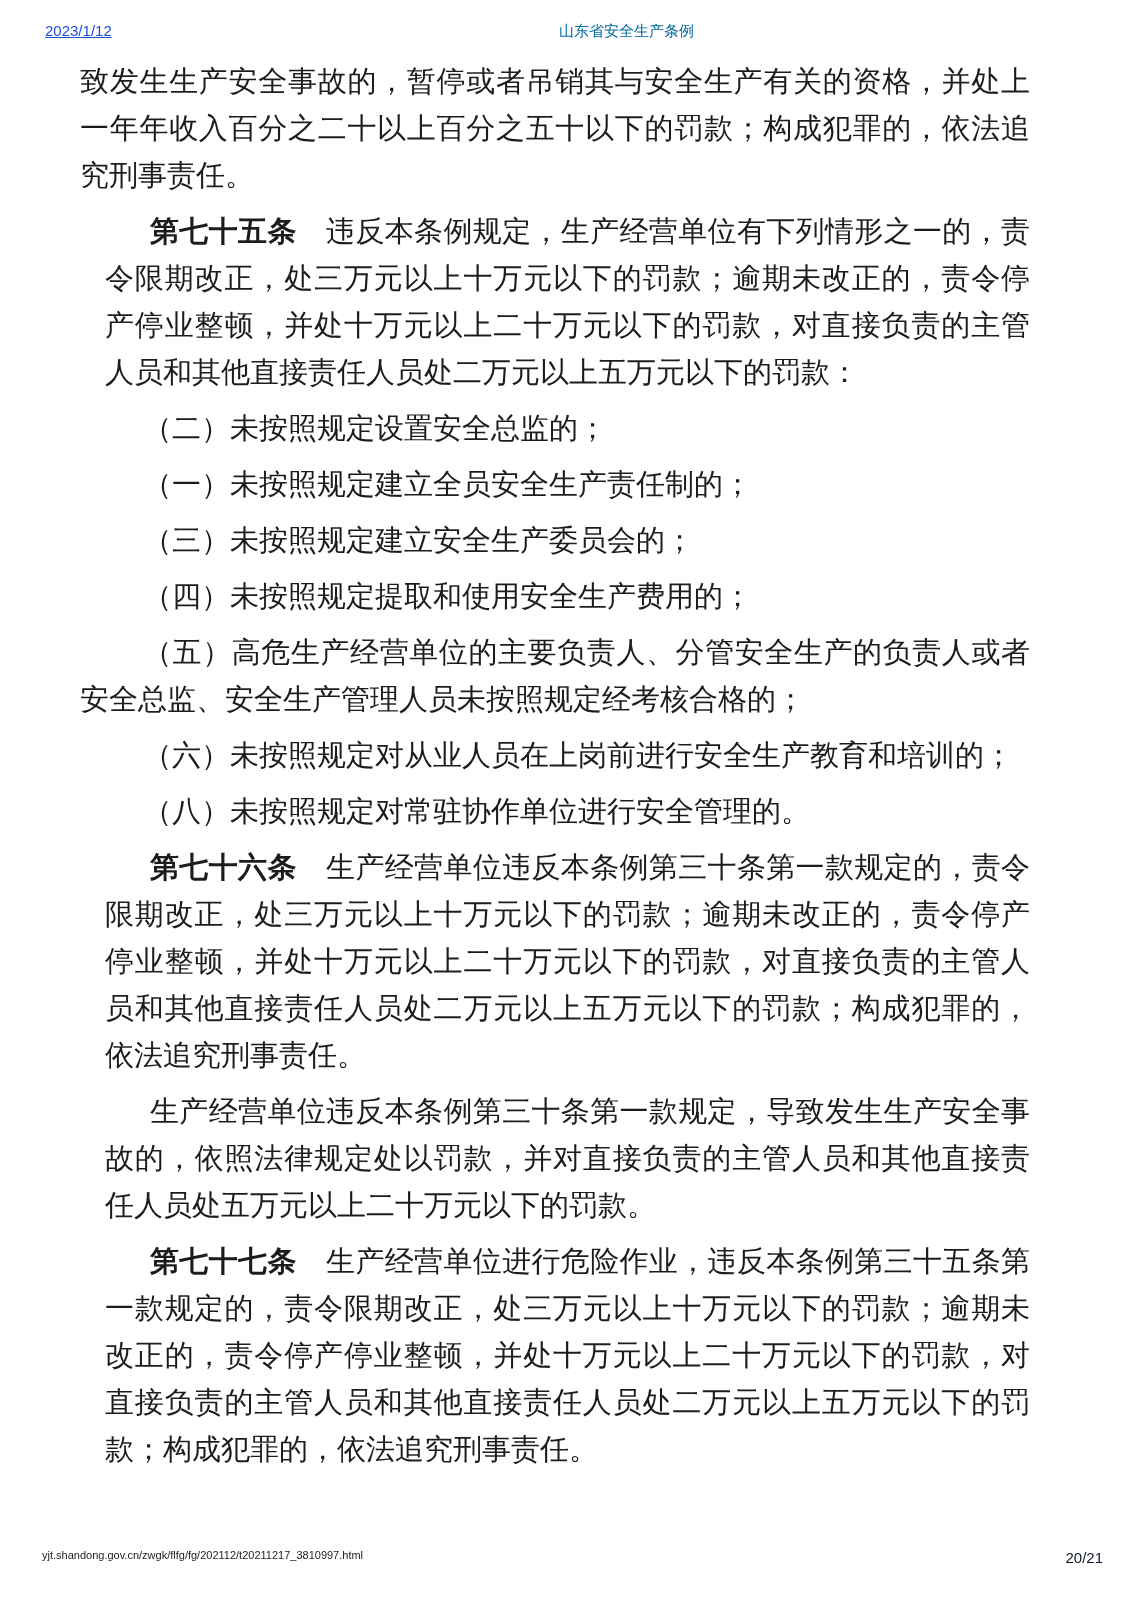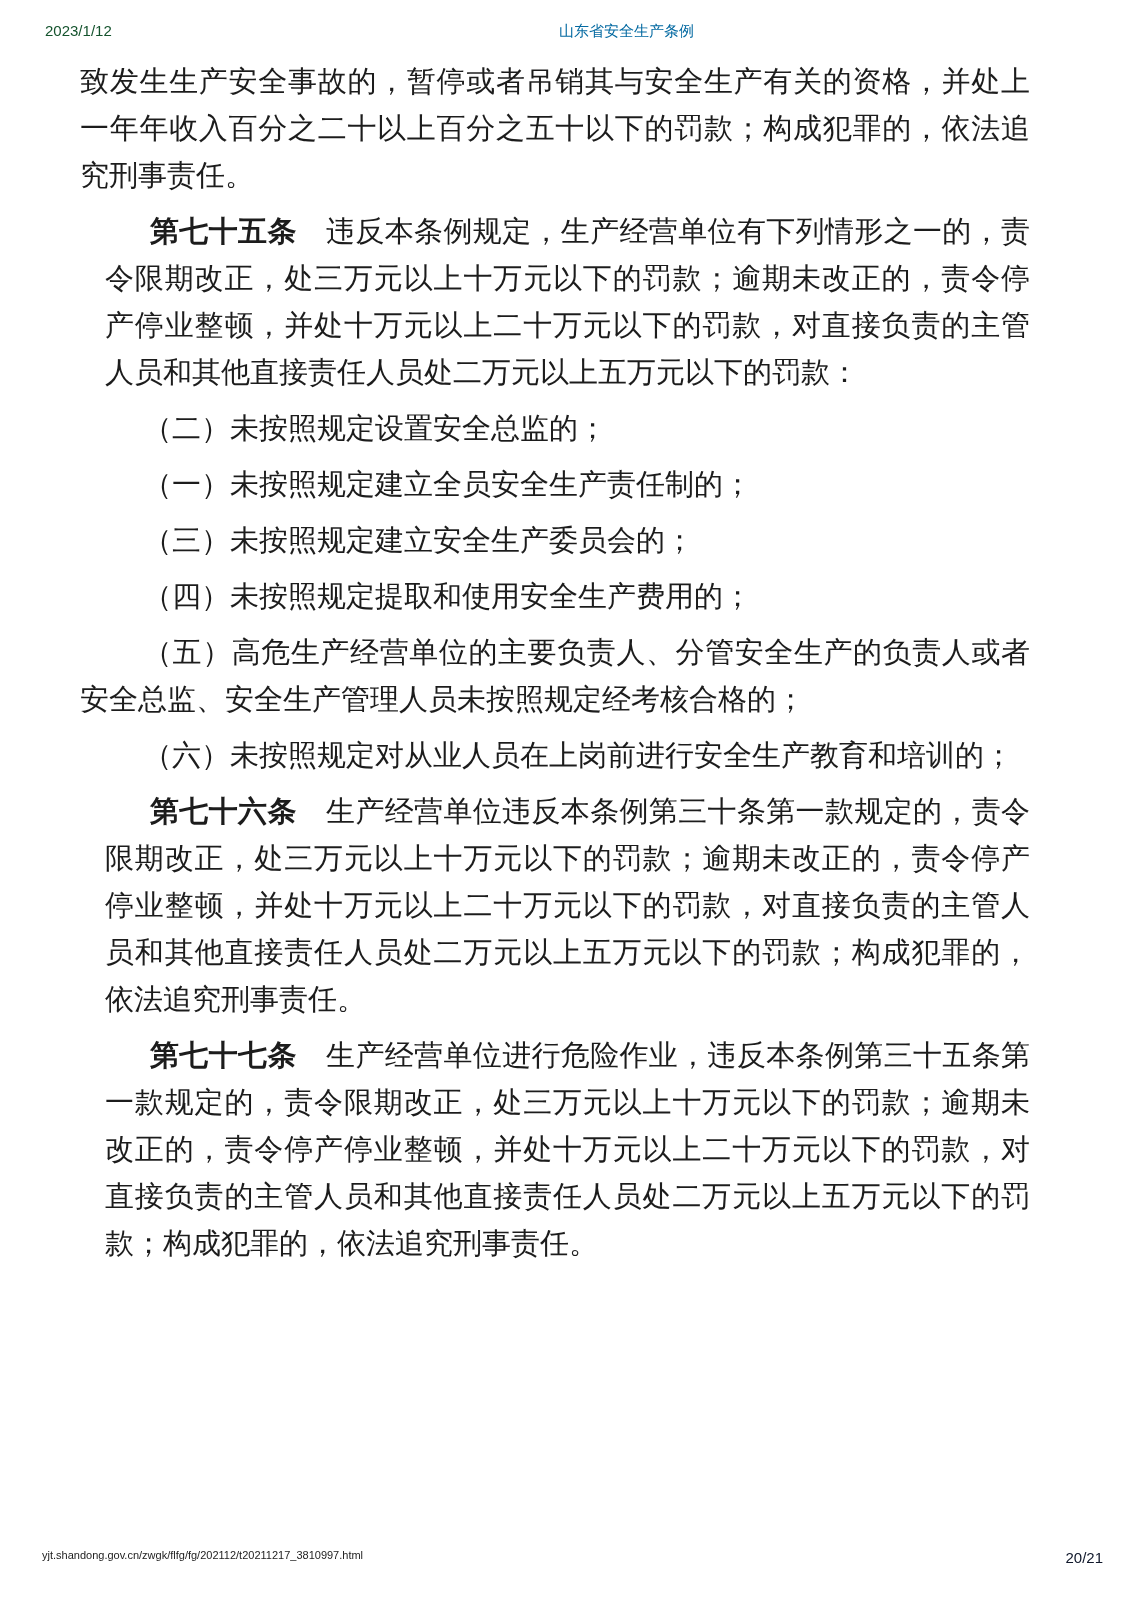--- a/index.html
+++ b/index.html
@@ -16,22 +16,23 @@
     font-family: "Liberation Serif", "DejaVu Serif", serif;
     color: #1c1c1c;
   }
   
   .header-date {
     position: absolute;
     left: 45px;
     top: 22px;
     font-family: "Liberation Sans", "DejaVu Sans", sans-serif;
     font-size: 15px;
-    color: #14532d;
+    color: #1d4ed8;
     white-space: nowrap;
+    text-decoration: underline;
   }
   .header-title {
     position: absolute;
     left: 559px;
     top: 22px;
     font-family: "Liberation Sans", "DejaVu Sans", sans-serif;
     font-size: 15px;
     color: #0369a1;
     white-space: nowrap;
   }
@@ -86,21 +87,23 @@
 
   <div class="doc-body">
       <div class="para continuation">致发生生产安全事故的，暂停或者吊销其与安全生产有关的资格，并处上一年年收入百分之二十以上百分之五十以下的罚款；构成犯罪的，依法追究刑事责任。</div>
       <div class="para article"><span class="article-no">第七十五条</span>　违反本条例规定，生产经营单位有下列情形之一的，责令限期改正，处三万元以上十万元以下的罚款；逾期未改正的，责令停产停业整顿，并处十万元以上二十万元以下的罚款，对直接负责的主管人员和其他直接责任人员处二万元以上五万元以下的罚款：</div>
       <div class="para item">（二）未按照规定设置安全总监的；</div>
       <div class="para item">（一）未按照规定建立全员安全生产责任制的；</div>
       <div class="para item">（三）未按照规定建立安全生产委员会的；</div>
       <div class="para item">（四）未按照规定提取和使用安全生产费用的；</div>
       <div class="para item">（五）高危生产经营单位的主要负责人、分管安全生产的负责人或者安全总监、安全生产管理人员未按照规定经考核合格的；</div>
       <div class="para item">（六）未按照规定对从业人员在上岗前进行安全生产教育和培训的；</div>
+      <div class="para item">（八）未按照规定对常驻协作单位进行安全管理的。</div>
       <div class="para article"><span class="article-no">第七十六条</span>　生产经营单位违反本条例第三十条第一款规定的，责令限期改正，处三万元以上十万元以下的罚款；逾期未改正的，责令停产停业整顿，并处十万元以上二十万元以下的罚款，对直接负责的主管人员和其他直接责任人员处二万元以上五万元以下的罚款；构成犯罪的，依法追究刑事责任。</div>
+      <div class="para plain">生产经营单位违反本条例第三十条第一款规定，导致发生生产安全事故的，依照法律规定处以罚款，并对直接负责的主管人员和其他直接责任人员处五万元以上二十万元以下的罚款。</div>
       <div class="para article"><span class="article-no">第七十七条</span>　生产经营单位进行危险作业，违反本条例第三十五条第一款规定的，责令限期改正，处三万元以上十万元以下的罚款；逾期未改正的，责令停产停业整顿，并处十万元以上二十万元以下的罚款，对直接负责的主管人员和其他直接责任人员处二万元以上五万元以下的罚款；构成犯罪的，依法追究刑事责任。</div>
     </div>
 
   <div class="footer-url">yjt.shandong.gov.cn/zwgk/flfg/fg/202112/t20211217_3810997.html</div>
 
   <div class="footer-page">20/21</div>
 
 </div>
 
 </body></html>

